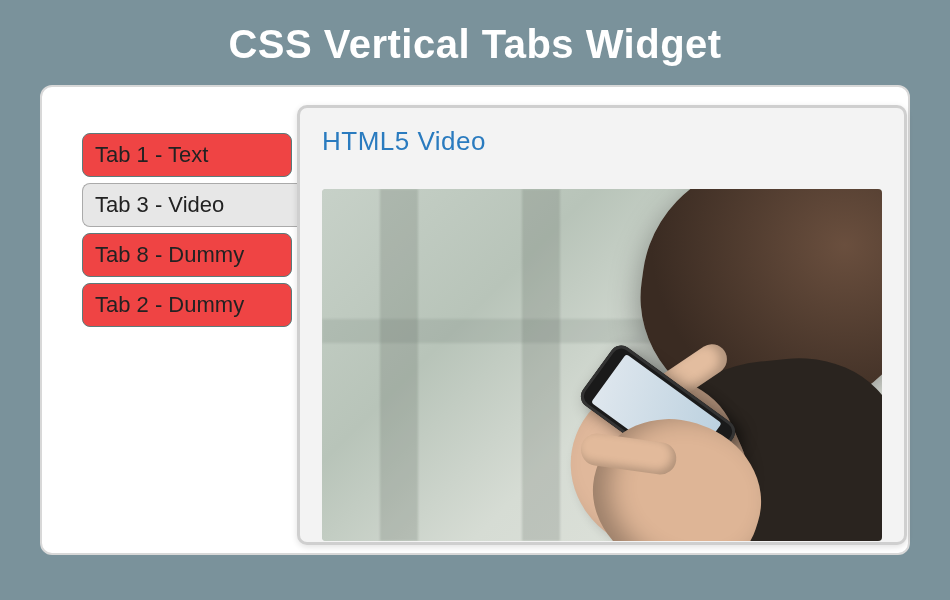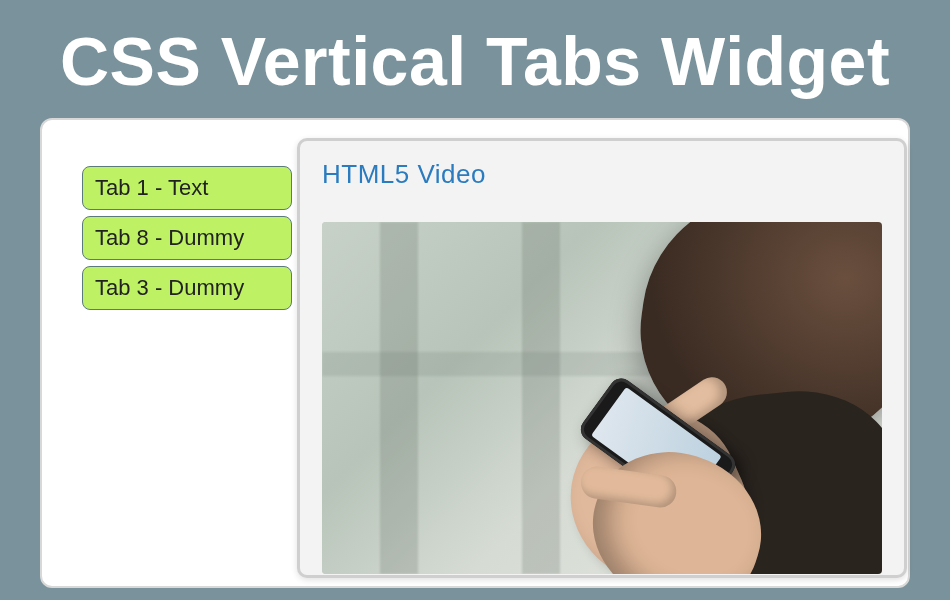--- a/index.html
+++ b/index.html
@@ -5,21 +5,21 @@
     * { box-sizing: border-box; margin: 0; padding: 0; }
     body {
       width: 950px;
       height: 600px;
       background: #7a929b;
       font-family: Arial, Helvetica, sans-serif;
       overflow: hidden;
     }
     .page-title {
       color: #ffffff;
-      font-size: 68px;
+      font-size: 40px;
       font-weight: bold;
       text-align: center;
       padding: 22px 0 18px 0;
       letter-spacing: 0.5px;
     }
     .widget-frame {
       background: #ffffff;
       border: 2px solid #d8d8d8;
       border-radius: 12px;
       width: 870px;
@@ -29,21 +29,21 @@
       padding: 24px 26px;
     }
     .tabs {
       position: absolute;
       left: 40px;
       top: 46px;
       width: 210px;
       z-index: 1;
     }
     .tab {
-      background: #bef264;
+      background: #ef4444;
       border: 1px solid #5b7b7b;
       border-radius: 8px;
       padding: 8px 12px;
       font-size: 22px;
       color: #222;
       margin-bottom: 6px;
       cursor: pointer;
       user-select: none;
     }
     .tab.active {
@@ -164,22 +164,23 @@
   </style>
 </head>
 <body>
 
 <div class="page-title">CSS Vertical Tabs Widget</div>
 
 <div class="widget-frame">
 
   <div class="tabs">
     <div class="tab">Tab 1 - Text</div>
+    <div class="tab active">Tab 3 - Video</div>
     <div class="tab">Tab 8 - Dummy</div>
-    <div class="tab">Tab 3 - Dummy</div>
+    <div class="tab">Tab 2 - Dummy</div>
   </div>
 
   <div class="content-panel">
     <div class="panel-title">HTML5 Video</div>
     <div class="video-frame">
       <div class="bg-blur"></div>
       <div class="window-bars"></div>
       <div class="horiz-bar"></div>
       <div class="hair"></div>
       <div class="shoulder"></div>

